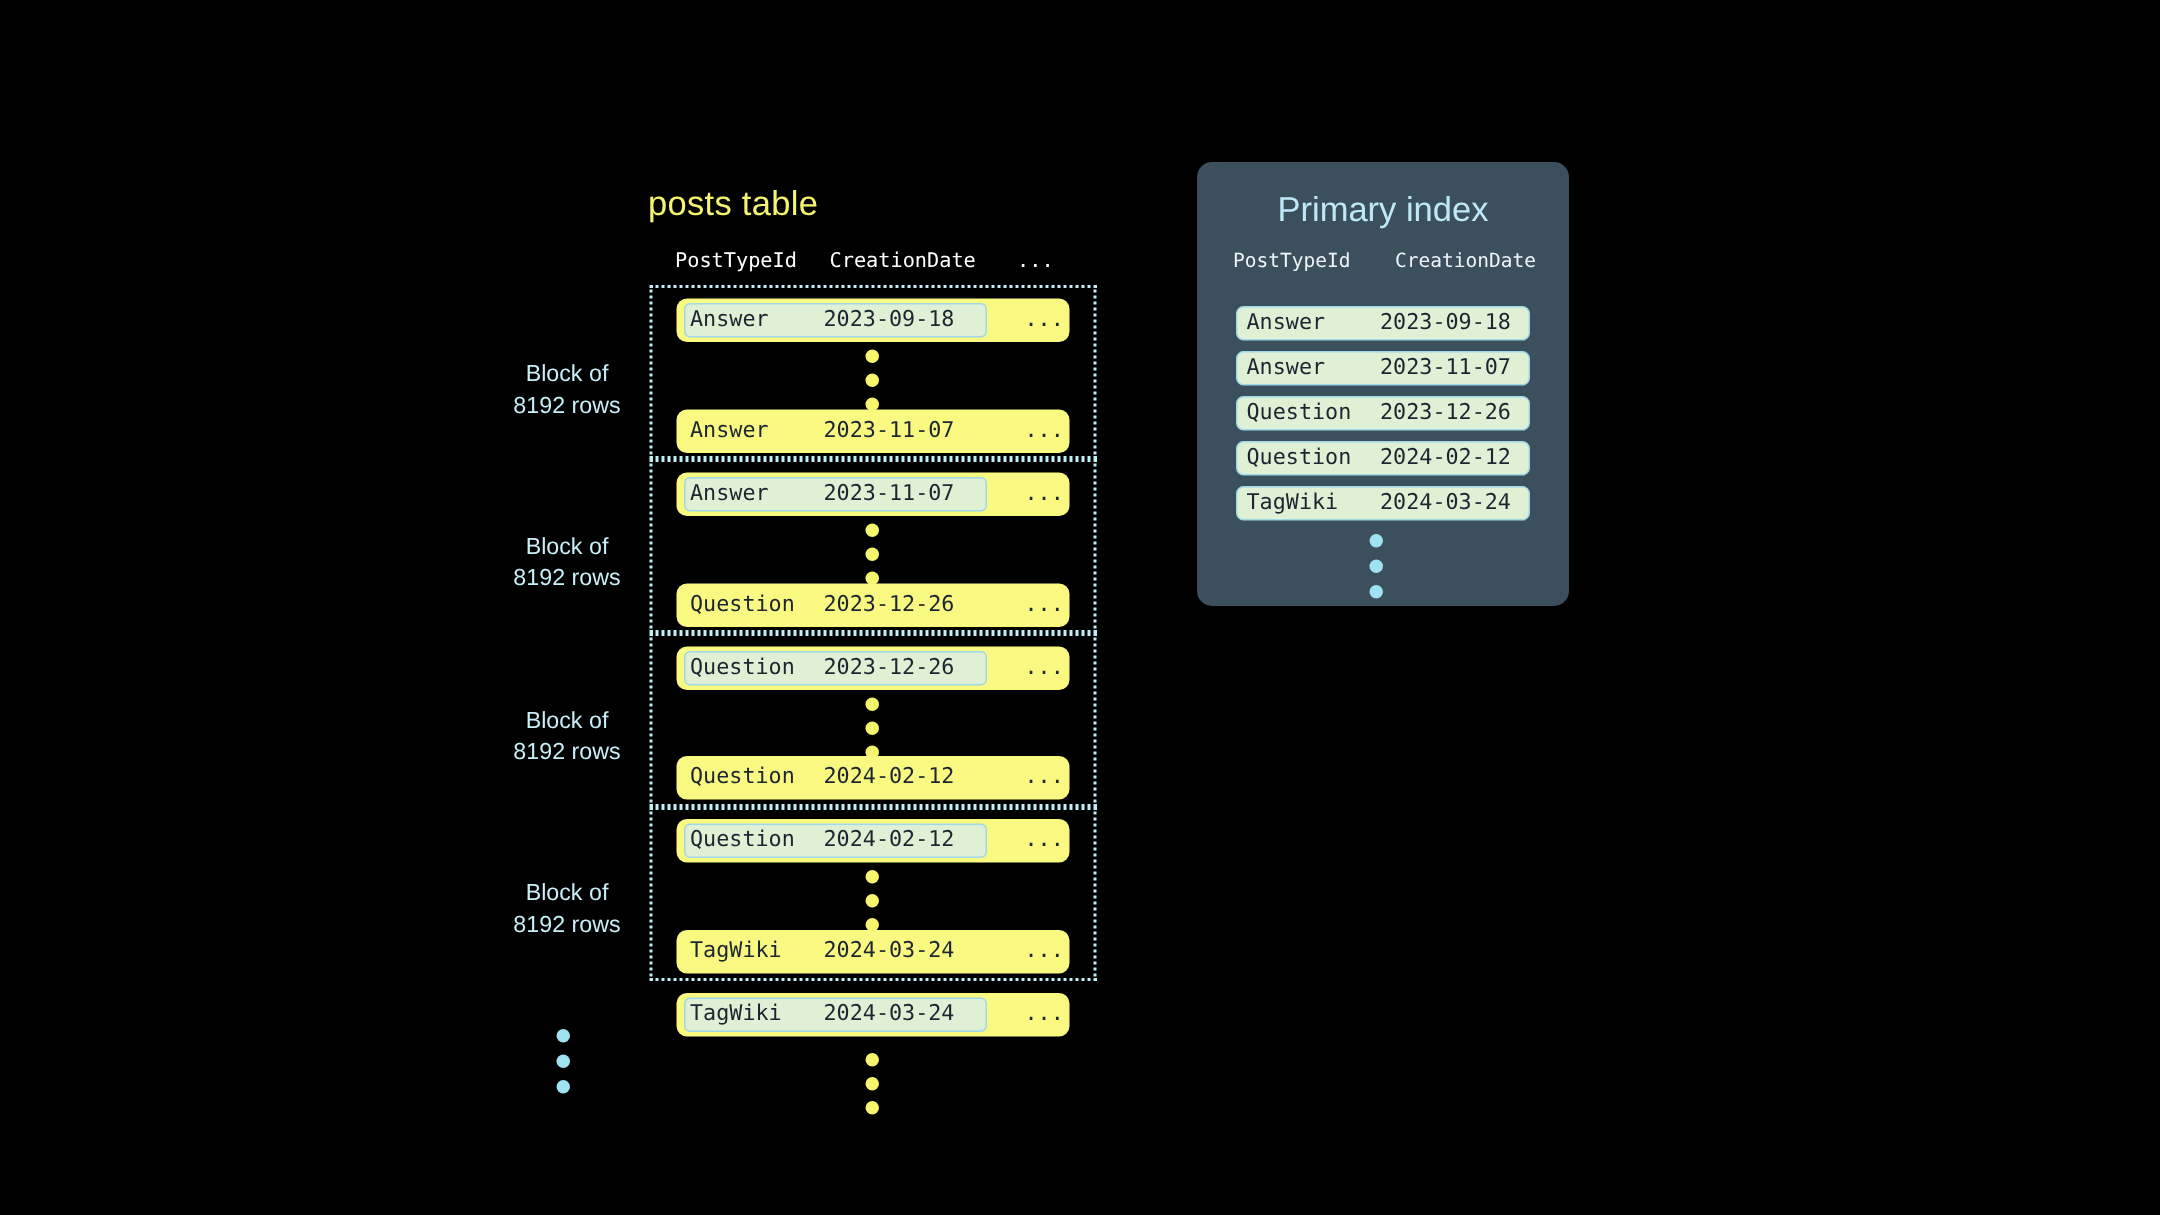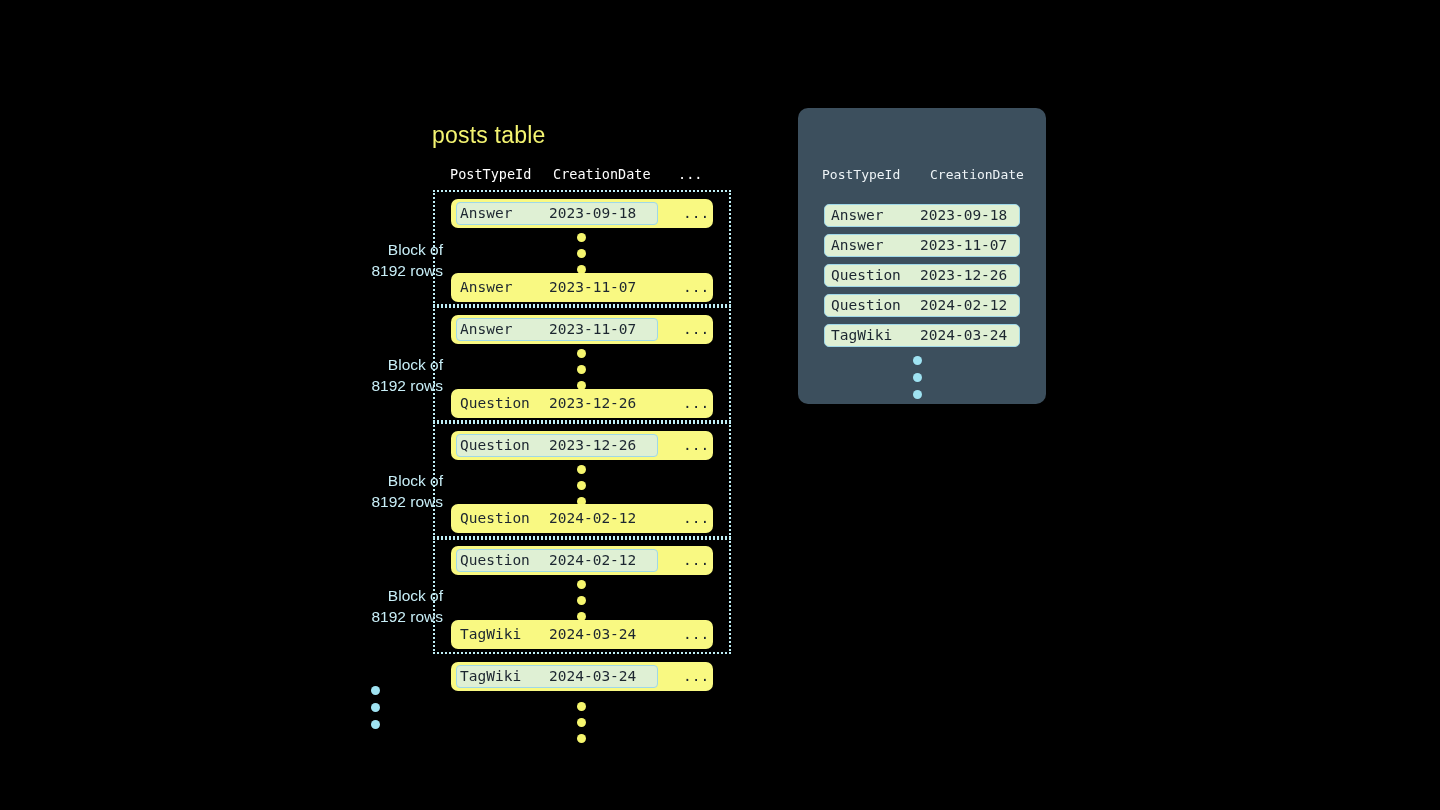--- a/index.html
+++ b/index.html
@@ -59,21 +59,21 @@
     position: absolute;
     left: 433px;
     width: 298px;
     border: 2px dotted #bfeef5;
     box-sizing: border-box;
   }
 
   .block-label {
     position: absolute;
     width: 130px;
-    text-align: right;
+    text-align: center;
     font-size: 15.5px;
     line-height: 21px;
     color: #c8eef7;
     font-family: "Liberation Sans", sans-serif;
   }
 
   
   .row-pill {
     position: absolute;
     left: 451px;
@@ -312,20 +312,21 @@
       <i></i>
       <i></i>
     </div>
   <div class="vdots-c" style="left:371px; top:686px;">
       <i></i>
       <i></i>
       <i></i>
     </div>
 
   <div class="index-panel">
+    <div class="index-title">Primary index</div>
 
     <div class="index-headers">
       <span class="ch ih-posttype">PostTypeId</span>
       <span class="ch ih-creation">CreationDate</span>
     </div>
 
     <div class="index-pill" style="top:96px;">
       <span class="cell c-type">Answer</span>
       <span class="cell c-date">2023-09-18</span>
     </div>

